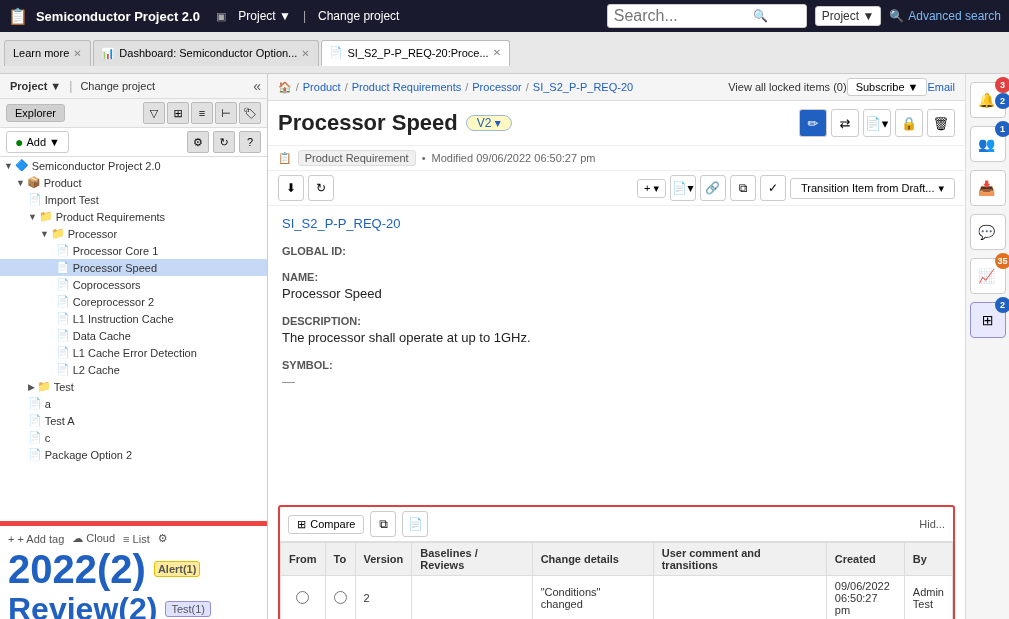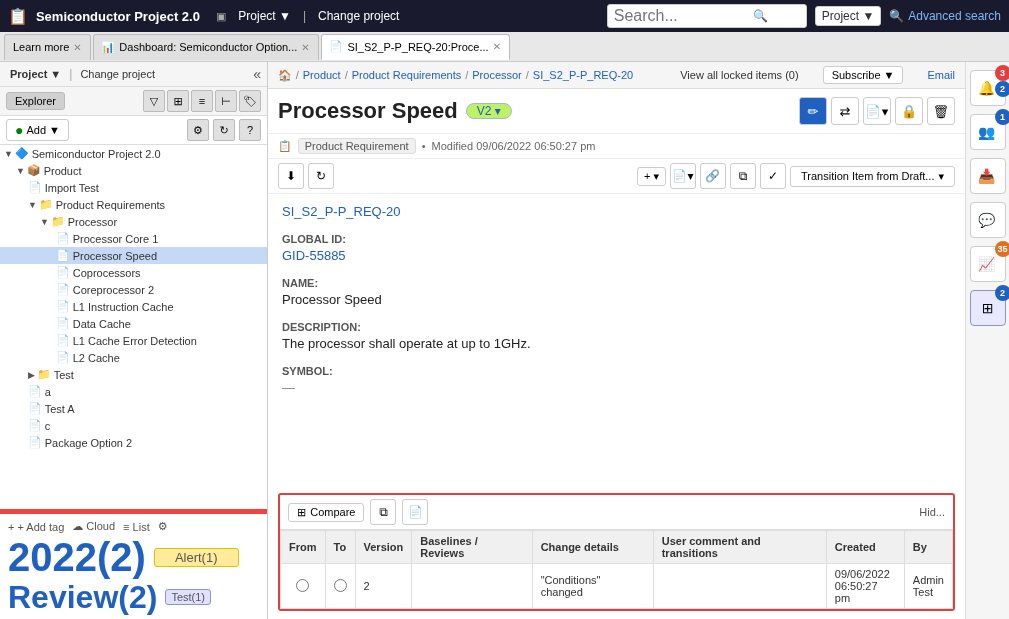--- a/index.html
+++ b/index.html
@@ -53,21 +53,21 @@
       font-size: 12px;
       display: flex;
       align-items: center;
       gap: 4px;
       white-space: nowrap;
     }
 
     
     .tab-bar {
       background: #e8e8e8;
-      height: 30px;
+      height: 42px;
       display: flex;
       align-items: center;
       padding: 0 4px;
       gap: 2px;
       border-bottom: 1px solid #ccc;
     }
     .tab {
       height: 26px;
       display: flex;
       align-items: center;
@@ -241,23 +241,24 @@
     .big-review {
       font-size: 32px;
       font-weight: bold;
       color: #2060c0;
       line-height: 1;
     }
     .alert-badge {
       background: #ffeb99;
       border: 1px solid #e0c000;
       border-radius: 3px;
-      padding: 1px 20px;
-      font-size: 13px;
+      padding: 1px 3px;
+      font-size: 11px;
       color: #555;
+      font-weight: bold;
     }
     .test-badge {
       background: #e0e0ff;
       border: 1px solid #9090dd;
       border-radius: 3px;
       padding: 1px 5px;
       font-size: 11px;
       color: #555;
     }
 
@@ -279,21 +280,21 @@
       border-bottom: 1px solid #ddd;
       font-size: 11px;
       gap: 4px;
     }
     .breadcrumb a { color: #2060c0; text-decoration: none; }
     .breadcrumb .sep { color: #888; }
     .bc-actions {
       margin-left: auto;
       display: flex;
       align-items: center;
-      gap: 24px;
+      gap: 0;
     }
     .view-locked {
       font-size: 11px;
       color: #333;
     }
     .subscribe-btn {
       background: #fff;
       border: 1px solid #ccc;
       border-radius: 3px;
       padding: 2px 8px;
@@ -318,21 +319,21 @@
       padding: 8px 10px;
       gap: 8px;
       border-bottom: 1px solid #eee;
     }
     .item-title {
       font-size: 22px;
       font-weight: bold;
       color: #222;
     }
     .version-badge {
-      background: #bef264;
+      background: #fef9c3;
       border: 1px solid #a0b8e0;
       border-radius: 12px;
       padding: 0 10px;
       font-size: 12px;
       color: #2060c0;
       display: flex;
       align-items: center;
       gap: 4px;
       cursor: pointer;
     }
@@ -806,21 +807,20 @@
         </button>
       </div>
     </div>
 
     <div class="item-fields">
       <div class="field-row">
         <div class="field-value link">SI_S2_P-P_REQ-20</div>
       </div>
       <div class="field-row">
         <div class="field-label">GLOBAL ID:</div>
-        <div class="field-value link">GID-55885</div>
       </div>
       <div class="field-row">
         <div class="field-label">NAME:</div>
         <div class="field-value">Processor Speed</div>
       </div>
       <div class="field-row">
         <div class="field-label">DESCRIPTION:</div>
         <div class="field-value">The processor shall operate at up to 1GHz.</div>
       </div>
       <div class="field-row">

